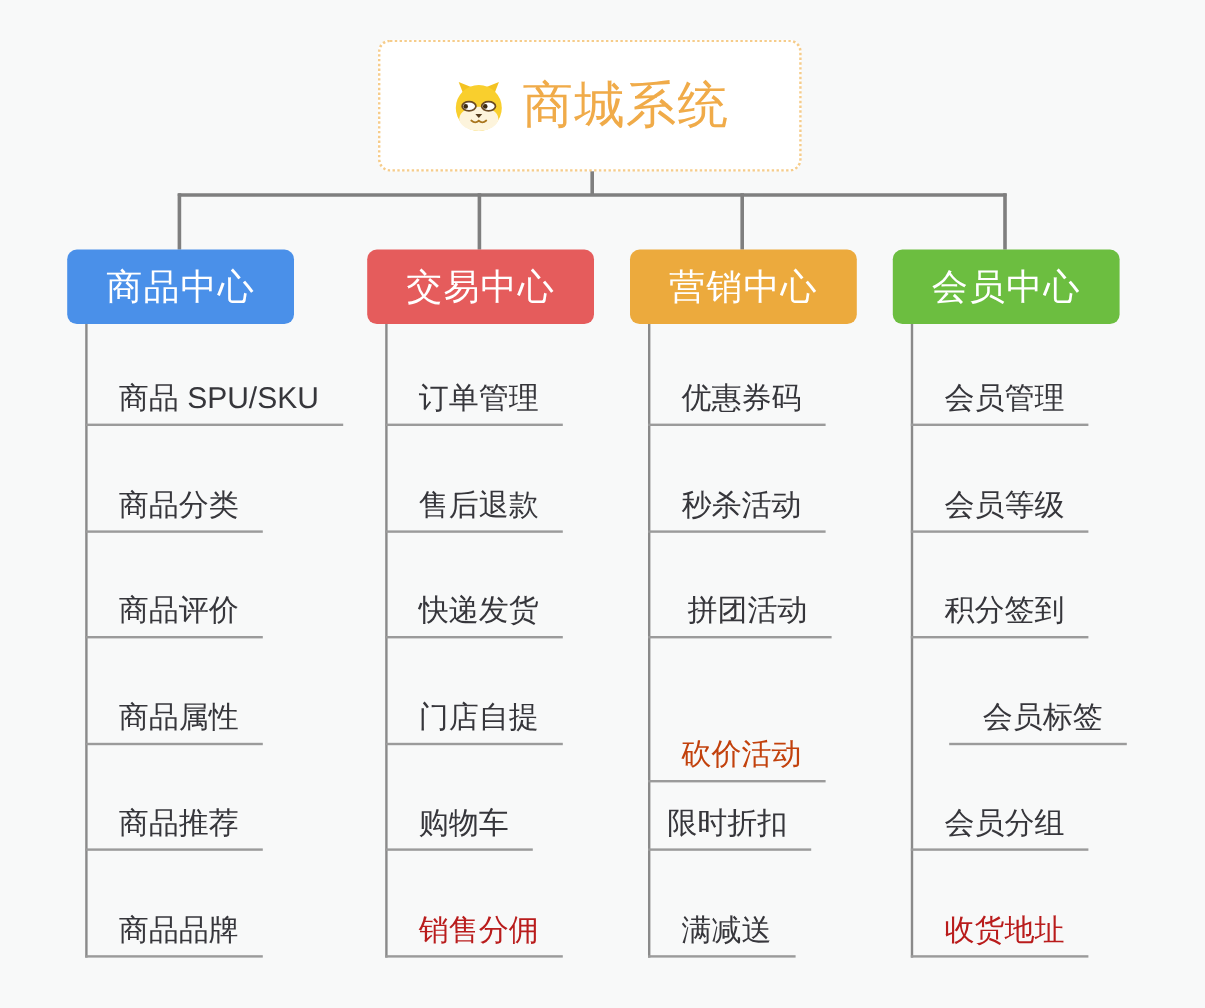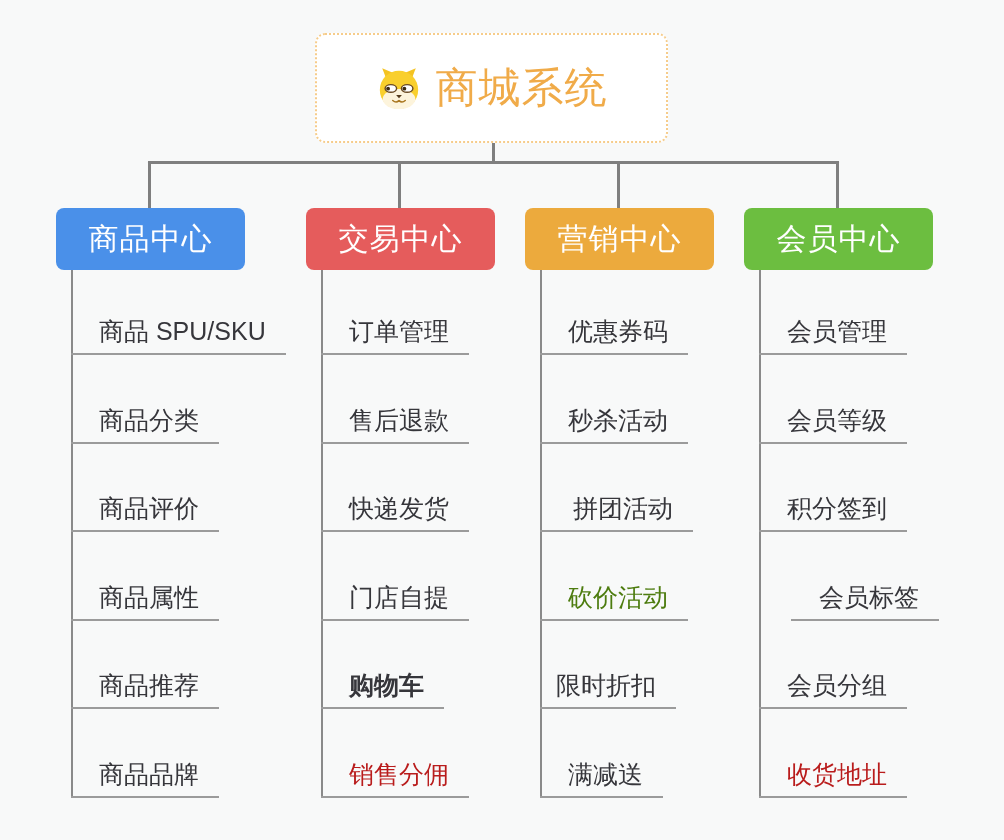--- a/index.html
+++ b/index.html
@@ -90,31 +90,31 @@
   <div class="item i5" style="border-bottom-color: rgb(155, 155, 155); color: rgb(54, 54, 59);">商品品牌</div>
 </div>
 
 <div class="branch" id="branch-1">
   <div class="bhead" style="background: rgb(229, 92, 92);">交易中心</div>
   <div class="trunk"></div>
   <div class="item i0" style="border-bottom-color: rgb(155, 155, 155); color: rgb(54, 54, 59);">订单管理</div>
   <div class="item i1" style="border-bottom-color: rgb(155, 155, 155); color: rgb(54, 54, 59);">售后退款</div>
   <div class="item i2" style="border-bottom-color: rgb(155, 155, 155); color: rgb(54, 54, 59);">快递发货</div>
   <div class="item i3" style="border-bottom-color: rgb(155, 155, 155); color: rgb(54, 54, 59);">门店自提</div>
-  <div class="item i4" style="border-bottom-color: rgb(155, 155, 155); color: rgb(54, 54, 59); font-weight: bold;">购物车</div>
+  <div class="item i4" style="border-bottom-color: rgb(155, 155, 155); color: rgb(54, 54, 59);">购物车</div>
   <div class="item i5" style="border-bottom-color: rgb(155, 155, 155); color: #b91c1c;">销售分佣</div>
 </div>
 
 <div class="branch" id="branch-2">
   <div class="bhead" style="background: rgb(236, 170, 61);">营销中心</div>
   <div class="trunk"></div>
   <div class="item i0" style="border-bottom-color: rgb(155, 155, 155); color: rgb(54, 54, 59);">优惠券码</div>
   <div class="item i1" style="border-bottom-color: rgb(155, 155, 155); color: rgb(54, 54, 59);">秒杀活动</div>
   <div class="item i2" style="border-bottom-color: rgb(155, 155, 155); color: rgb(54, 54, 59); padding-left: 33px;">拼团活动</div>
-  <div class="item i3" style="border-bottom-color: rgb(155, 155, 155); color: #4d7c0f;">砍价活动</div>
+  <div class="item i3" style="border-bottom-color: rgb(155, 155, 155); color: #c2410c; margin-top: 31px;">砍价活动</div>
   <div class="item i4" style="border-bottom-color: rgb(155, 155, 155); color: rgb(54, 54, 59); padding-left: 16px;">限时折扣</div>
   <div class="item i5" style="border-bottom-color: rgb(155, 155, 155); color: rgb(54, 54, 59);">满减送</div>
 </div>
 
 <div class="branch" id="branch-3">
   <div class="bhead" style="background: rgb(108, 190, 64);">会员中心</div>
   <div class="trunk"></div>
   <div class="item i0" style="border-bottom-color: rgb(155, 155, 155); color: rgb(54, 54, 59); font-family: Liberation Serif, serif;">会员管理</div>
   <div class="item i1" style="border-bottom-color: rgb(155, 155, 155); color: rgb(54, 54, 59);">会员等级</div>
   <div class="item i2" style="border-bottom-color: rgb(155, 155, 155); color: rgb(54, 54, 59);">积分签到</div>

